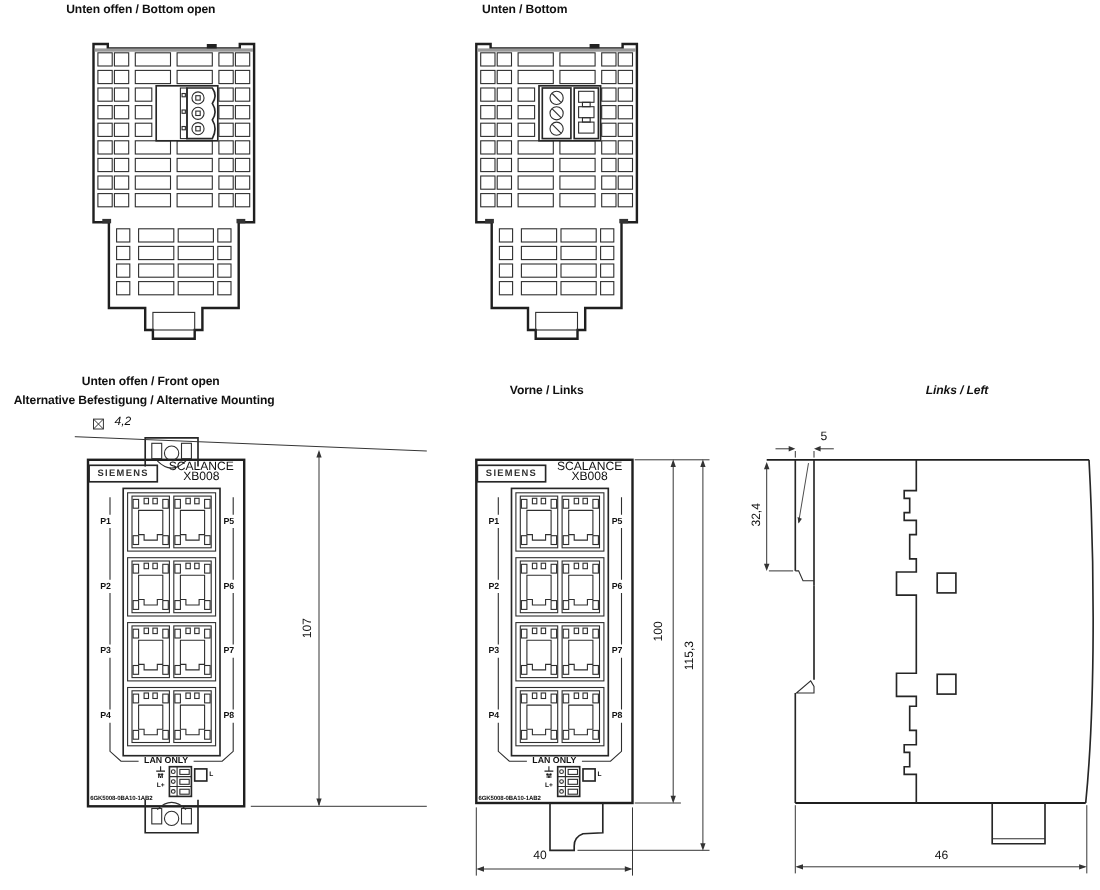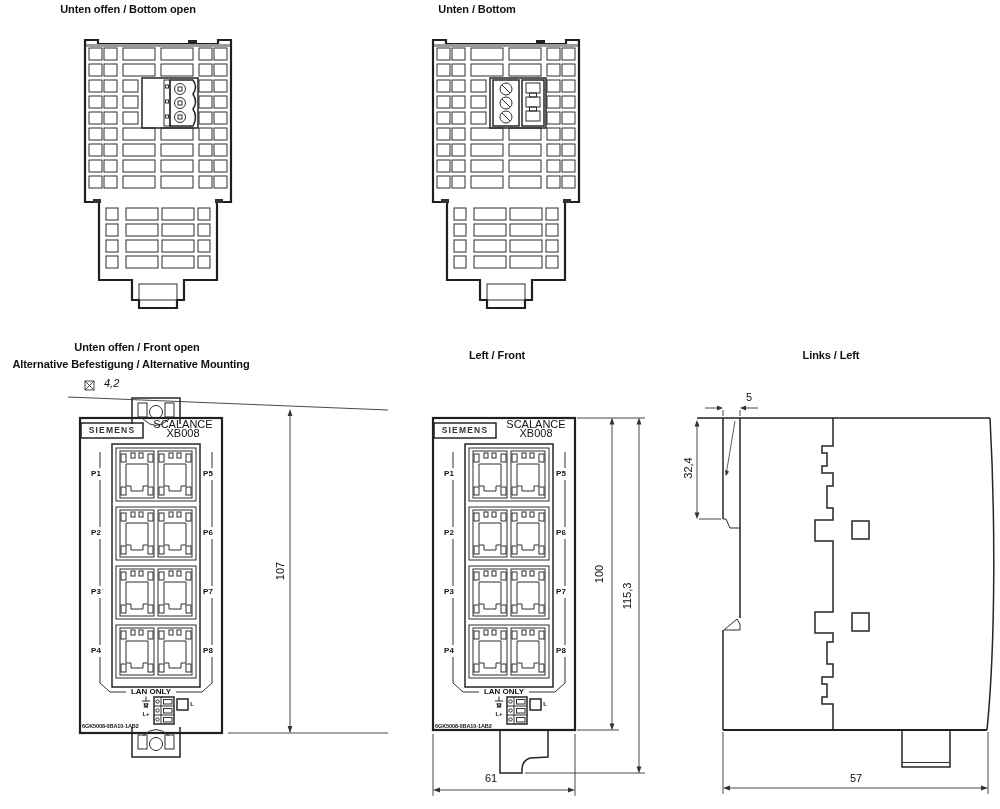--- a/index.html
+++ b/index.html
@@ -24,22 +24,22 @@
 </style>
 </head>
 <body>
 
 <div id="stage">
 
   <div class="lbl vtitle" style="left:128px;top:3px;">Unten offen / Bottom open</div>
   <div class="lbl vtitle" style="left:477px;top:3px;">Unten / Bottom</div>
   <div class="lbl vtitle" style="left:137px;top:341px;">Unten offen / Front open</div>
   <div class="lbl vtitle" style="left:131px;top:358px;">Alternative Befestigung / Alternative Mounting</div>
-  <div class="lbl vtitle" style="left:497px;top:349px;">Left / Front</div>
-  <div class="lbl vtitle" style="left:831px;top:349px;">Links / Left</div>
+  <div class="lbl vtitle" style="left:497px;top:349px;">Vorne / Links</div>
+  <div class="lbl vtitle" style="left:870px;top:349px;font-style:italic;">Links / Left</div>
 
   <svg style="left:82px;top:32px;" width="152" height="284" viewBox="0 0 152 284">
     <defs>
       <g id="rfull" class="thin">
           <rect x="7" width="13" height="12"></rect>
           <rect x="22" width="13" height="12"></rect>
           <rect x="41" width="32" height="12"></rect>
           <rect x="79" width="32" height="12"></rect>
           <rect x="117" width="13" height="12"></rect>
           <rect x="132" width="13" height="12"></rect>
@@ -327,19 +327,19 @@
   <div class="lbl plabel" style="left:551px;top:528px;">P6</div>
   <div class="lbl plabel" style="left:551px;top:587px;">P7</div>
   <div class="lbl plabel" style="left:551px;top:646px;">P8</div>
   <div class="lbl lanonly" style="left:504px;top:687px;">LAN ONLY</div>
   <div class="lbl term" style="left:493px;top:703px;">M</div>
   <div class="lbl term" style="left:493px;top:711px;">L+</div>
   <div class="lbl term" style="left:539px;top:701px;">L</div>
   <div class="lbl artnum" style="left:435px;top:723px;">6GK5008-0BA10-1AB2</div>
   <div class="lbl dimtxt rot" style="left:579px;top:567px;">100</div>
   <div class="lbl dimtxt rot" style="left:607px;top:589px;">115,3</div>
-  <div class="lbl dimtxt" style="left:471px;top:772px;width:40px;">61</div>
+  <div class="lbl dimtxt" style="left:471px;top:772px;width:40px;">40</div>
 
   <div class="lbl dimtxt" style="left:741px;top:391px;width:16px;">5</div>
   <div class="lbl dimtxt rot" style="left:668px;top:461px;">32,4</div>
-  <div class="lbl dimtxt" style="left:836px;top:772px;width:40px;">57</div>
+  <div class="lbl dimtxt" style="left:836px;top:772px;width:40px;">46</div>
 
 </div>
 
 </body></html>

